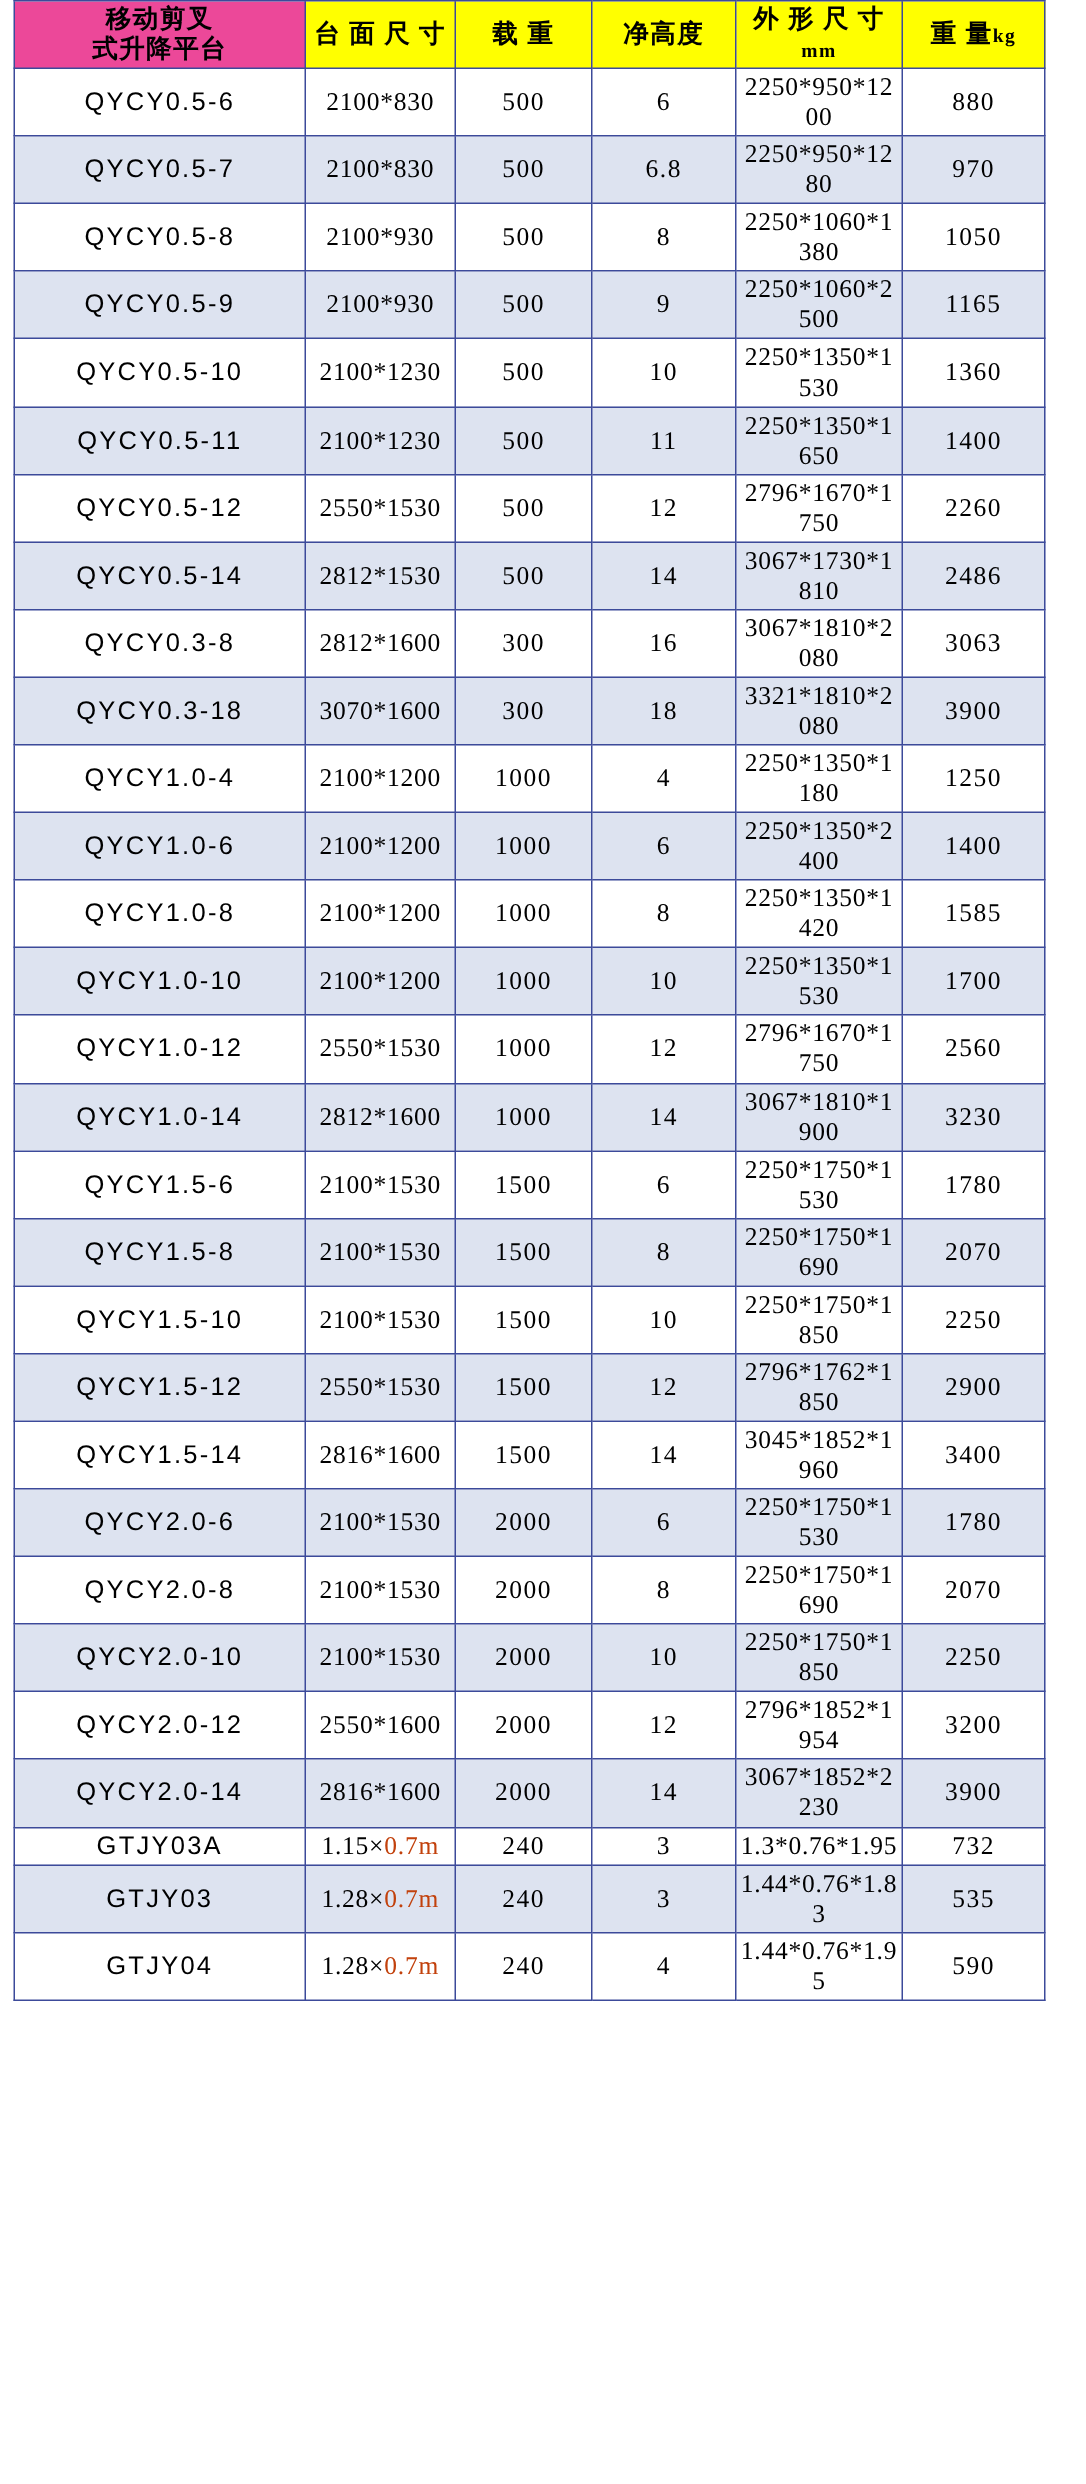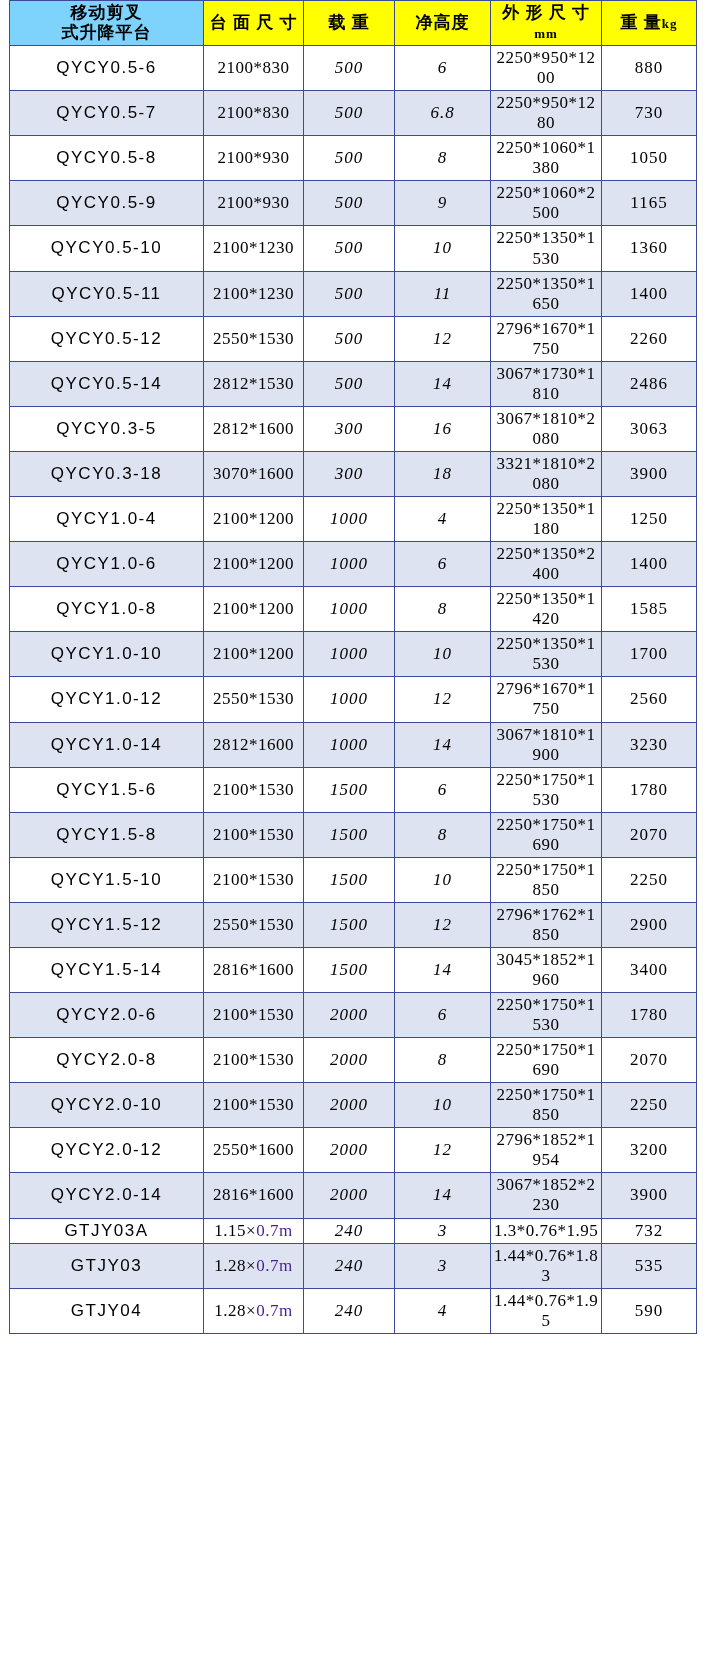--- a/index.html
+++ b/index.html
@@ -30,21 +30,21 @@
   }
   
   .hdr-cell {
     background: #ffff00;
     font-weight: bold;
     font-size: 19px;
     letter-spacing: 1px;
     padding: 4px 2px;
   }
   .hdr-title {
-    background: #7dd3fc;
+    background: #ec4899;
     font-weight: bold;
     font-size: 19px;
     letter-spacing: 1px;
     line-height: 1.8;
   }
   .hdr-title .l1 { display: block; }
   .hdr-title .l2 { display: block; font-family: Liberation Serif, serif; }
   .unit-sm {
     font-size: 13px;
     font-weight: bold;
@@ -61,33 +61,32 @@
   tr.row-odd td { background: #dde3f0; }
 
   td.model {
     font-family: Liberation Sans, sans-serif;
     font-size: 18px;
     letter-spacing: 1.5px;
   }
   td.numeric {
     font-size: 17px;
     letter-spacing: 1px;
-    font-style: italic;
   }
   td.dim {
     font-size: 16px;
     letter-spacing: 0.5px;
     text-align: left;
     padding-left: 4px;
   }
   td.weight {
     font-size: 17px;
     letter-spacing: 1px;
   }
-  .red { color: #4c1d95; text-align: right; }
+  .red { color: #c2410c; text-align: right; }
 </style>
 </head>
 <body>
 
 <table class="spec-table">
   <colgroup>
     <col class="c0">
       <col class="c1">
       <col class="c2">
       <col class="c3">
@@ -116,21 +115,21 @@
         <td class="numeric">6</td>
         <td class="dim">2250*950*1200</td>
         <td class="weight">880</td>
       </tr>
       <tr class="row-odd">
         <td class="model">QYCY0.5-7</td>
         <td class="dim">2100*830</td>
         <td class="numeric">500</td>
         <td class="numeric">6.8</td>
         <td class="dim">2250*950*1280</td>
-        <td class="weight">730</td>
+        <td class="weight">970</td>
       </tr>
       <tr class="row-even">
         <td class="model">QYCY0.5-8</td>
         <td class="dim">2100*930</td>
         <td class="numeric">500</td>
         <td class="numeric">8</td>
         <td class="dim">2250*1060*1380</td>
         <td class="weight">1050</td>
       </tr>
       <tr class="row-odd">
@@ -167,21 +166,21 @@
       </tr>
       <tr class="row-odd">
         <td class="model">QYCY0.5-14</td>
         <td class="dim">2812*1530</td>
         <td class="numeric">500</td>
         <td class="numeric">14</td>
         <td class="dim">3067*1730*1810</td>
         <td class="weight">2486</td>
       </tr>
       <tr class="row-even">
-        <td class="model">QYCY0.3-5</td>
+        <td class="model">QYCY0.3-8</td>
         <td class="dim">2812*1600</td>
         <td class="numeric">300</td>
         <td class="numeric">16</td>
         <td class="dim">3067*1810*2080</td>
         <td class="weight">3063</td>
       </tr>
       <tr class="row-odd">
         <td class="model">QYCY0.3-18</td>
         <td class="dim">3070*1600</td>
         <td class="numeric">300</td>

